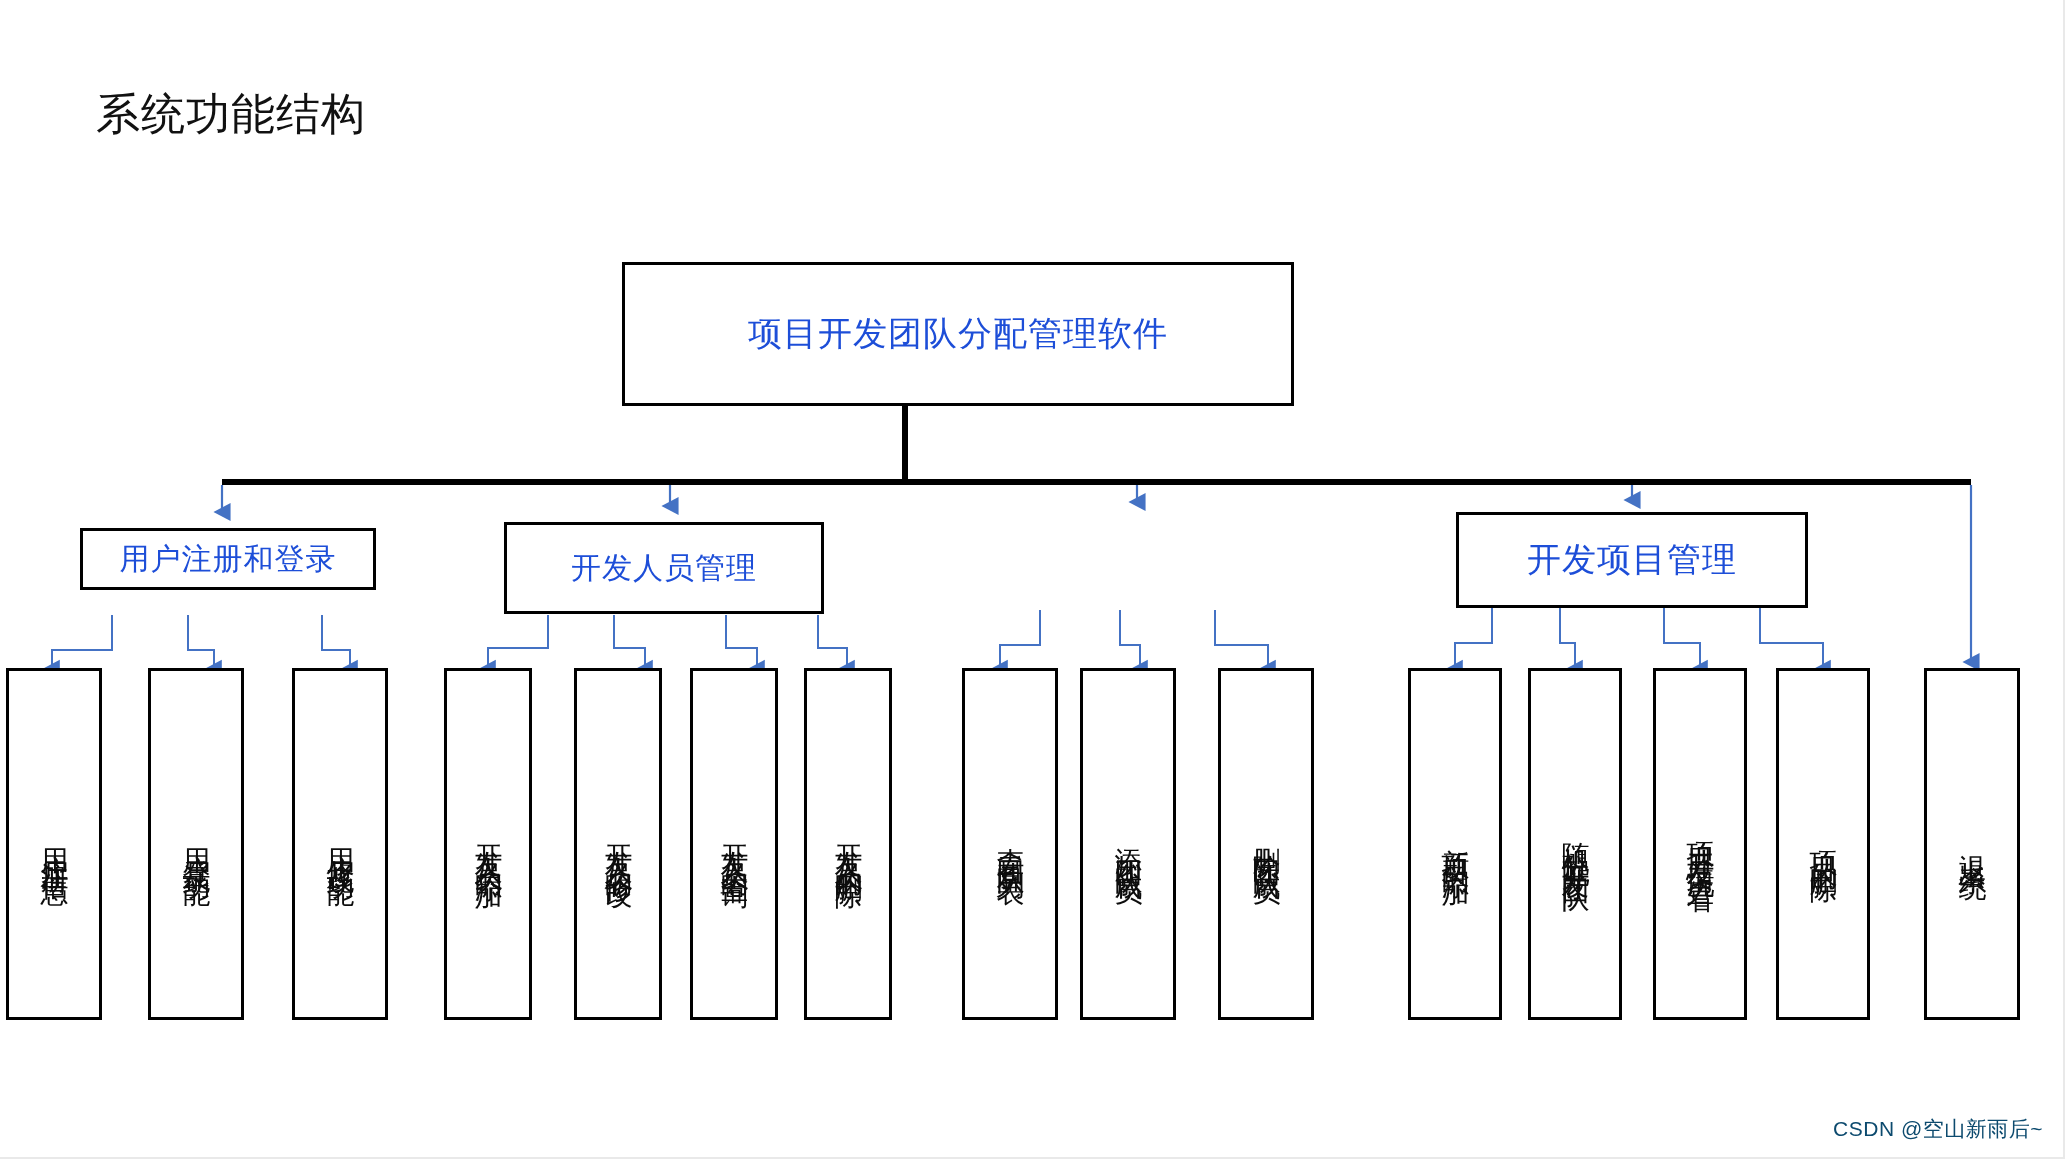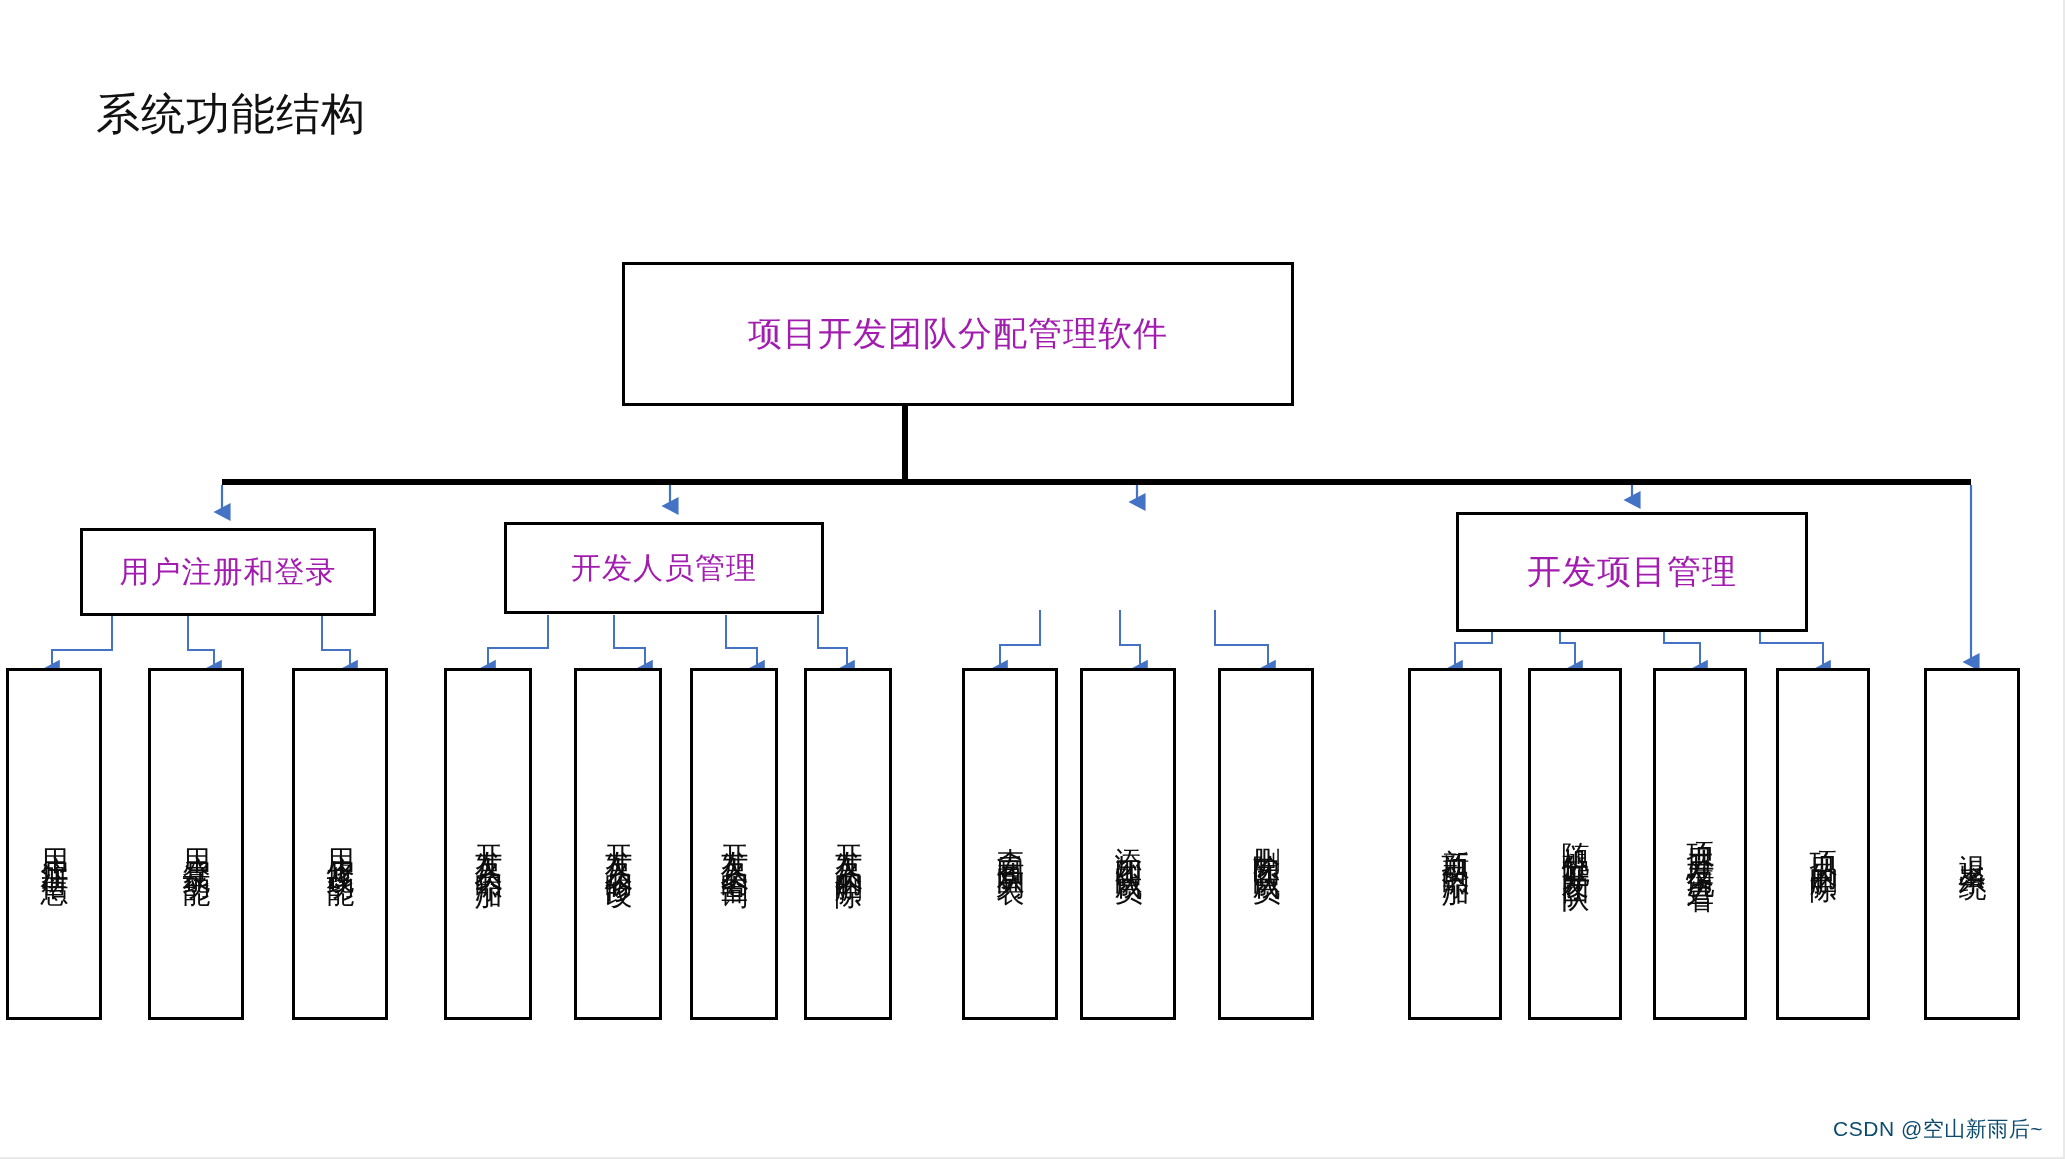--- a/index.html
+++ b/index.html
@@ -45,21 +45,21 @@
     border: 3px solid #000000;
     background: #ffffff;
     display: flex;
     align-items: center;
     justify-content: center;
     overflow: hidden;
   }
   .node-label-h {
     font-family: Liberation Sans, sans-serif;
     font-size: 30px;
-    color: #a21caf;
+    color: #1d4ed8;
     letter-spacing: 1px;
     white-space: nowrap;
     text-align: center;
   }
   .node-label-h.big {
     font-size: 34px;
   }
   .node-label-v {
     font-family: "Liberation Serif", "DejaVu Serif", serif;
     font-size: 28px;
@@ -155,30 +155,30 @@
       <path d="M1560,608 L1560,643 L1575,643 L1575,668"></path>
       <path d="M1664,608 L1664,643 L1700,643 L1700,668"></path>
       <path d="M1760,608 L1760,643 L1823,643 L1823,668"></path>
     </g>
   </svg>
 
   <div class="node-box" style="left:622px; top:262px; width:672px; height:144px;">
     <span class="node-label-h big">项目开发团队分配管理软件</span>
   </div>
 
-  <div class="node-box" style="left:80px; top:528px; width:296px; height:88px;">
+  <div class="node-box" style="left:80px; top:528px; width:296px; height:62px;">
     <span class="node-label-h">用户注册和登录</span>
   </div>
 
   <div class="node-box" style="left:504px; top:522px; width:320px; height:92px;">
     <span class="node-label-h">开发人员管理</span>
   </div>
 
 
-  <div class="node-box" style="left:1456px; top:512px; width:352px; height:120px;">
+  <div class="node-box" style="left:1456px; top:512px; width:352px; height:96px;">
     <span class="node-label-h big">开发项目管理</span>
   </div>
 
   <div class="node-box" style="left:6px; top:668px; width:96px; height:352px;">
     <span class="node-label-v">用户注册信息</span>
   </div>
   <div class="node-box" style="left:148px; top:668px; width:96px; height:352px;">
     <span class="node-label-v">用户登录功能</span>
   </div>
   <div class="node-box" style="left:292px; top:668px; width:96px; height:352px;">

